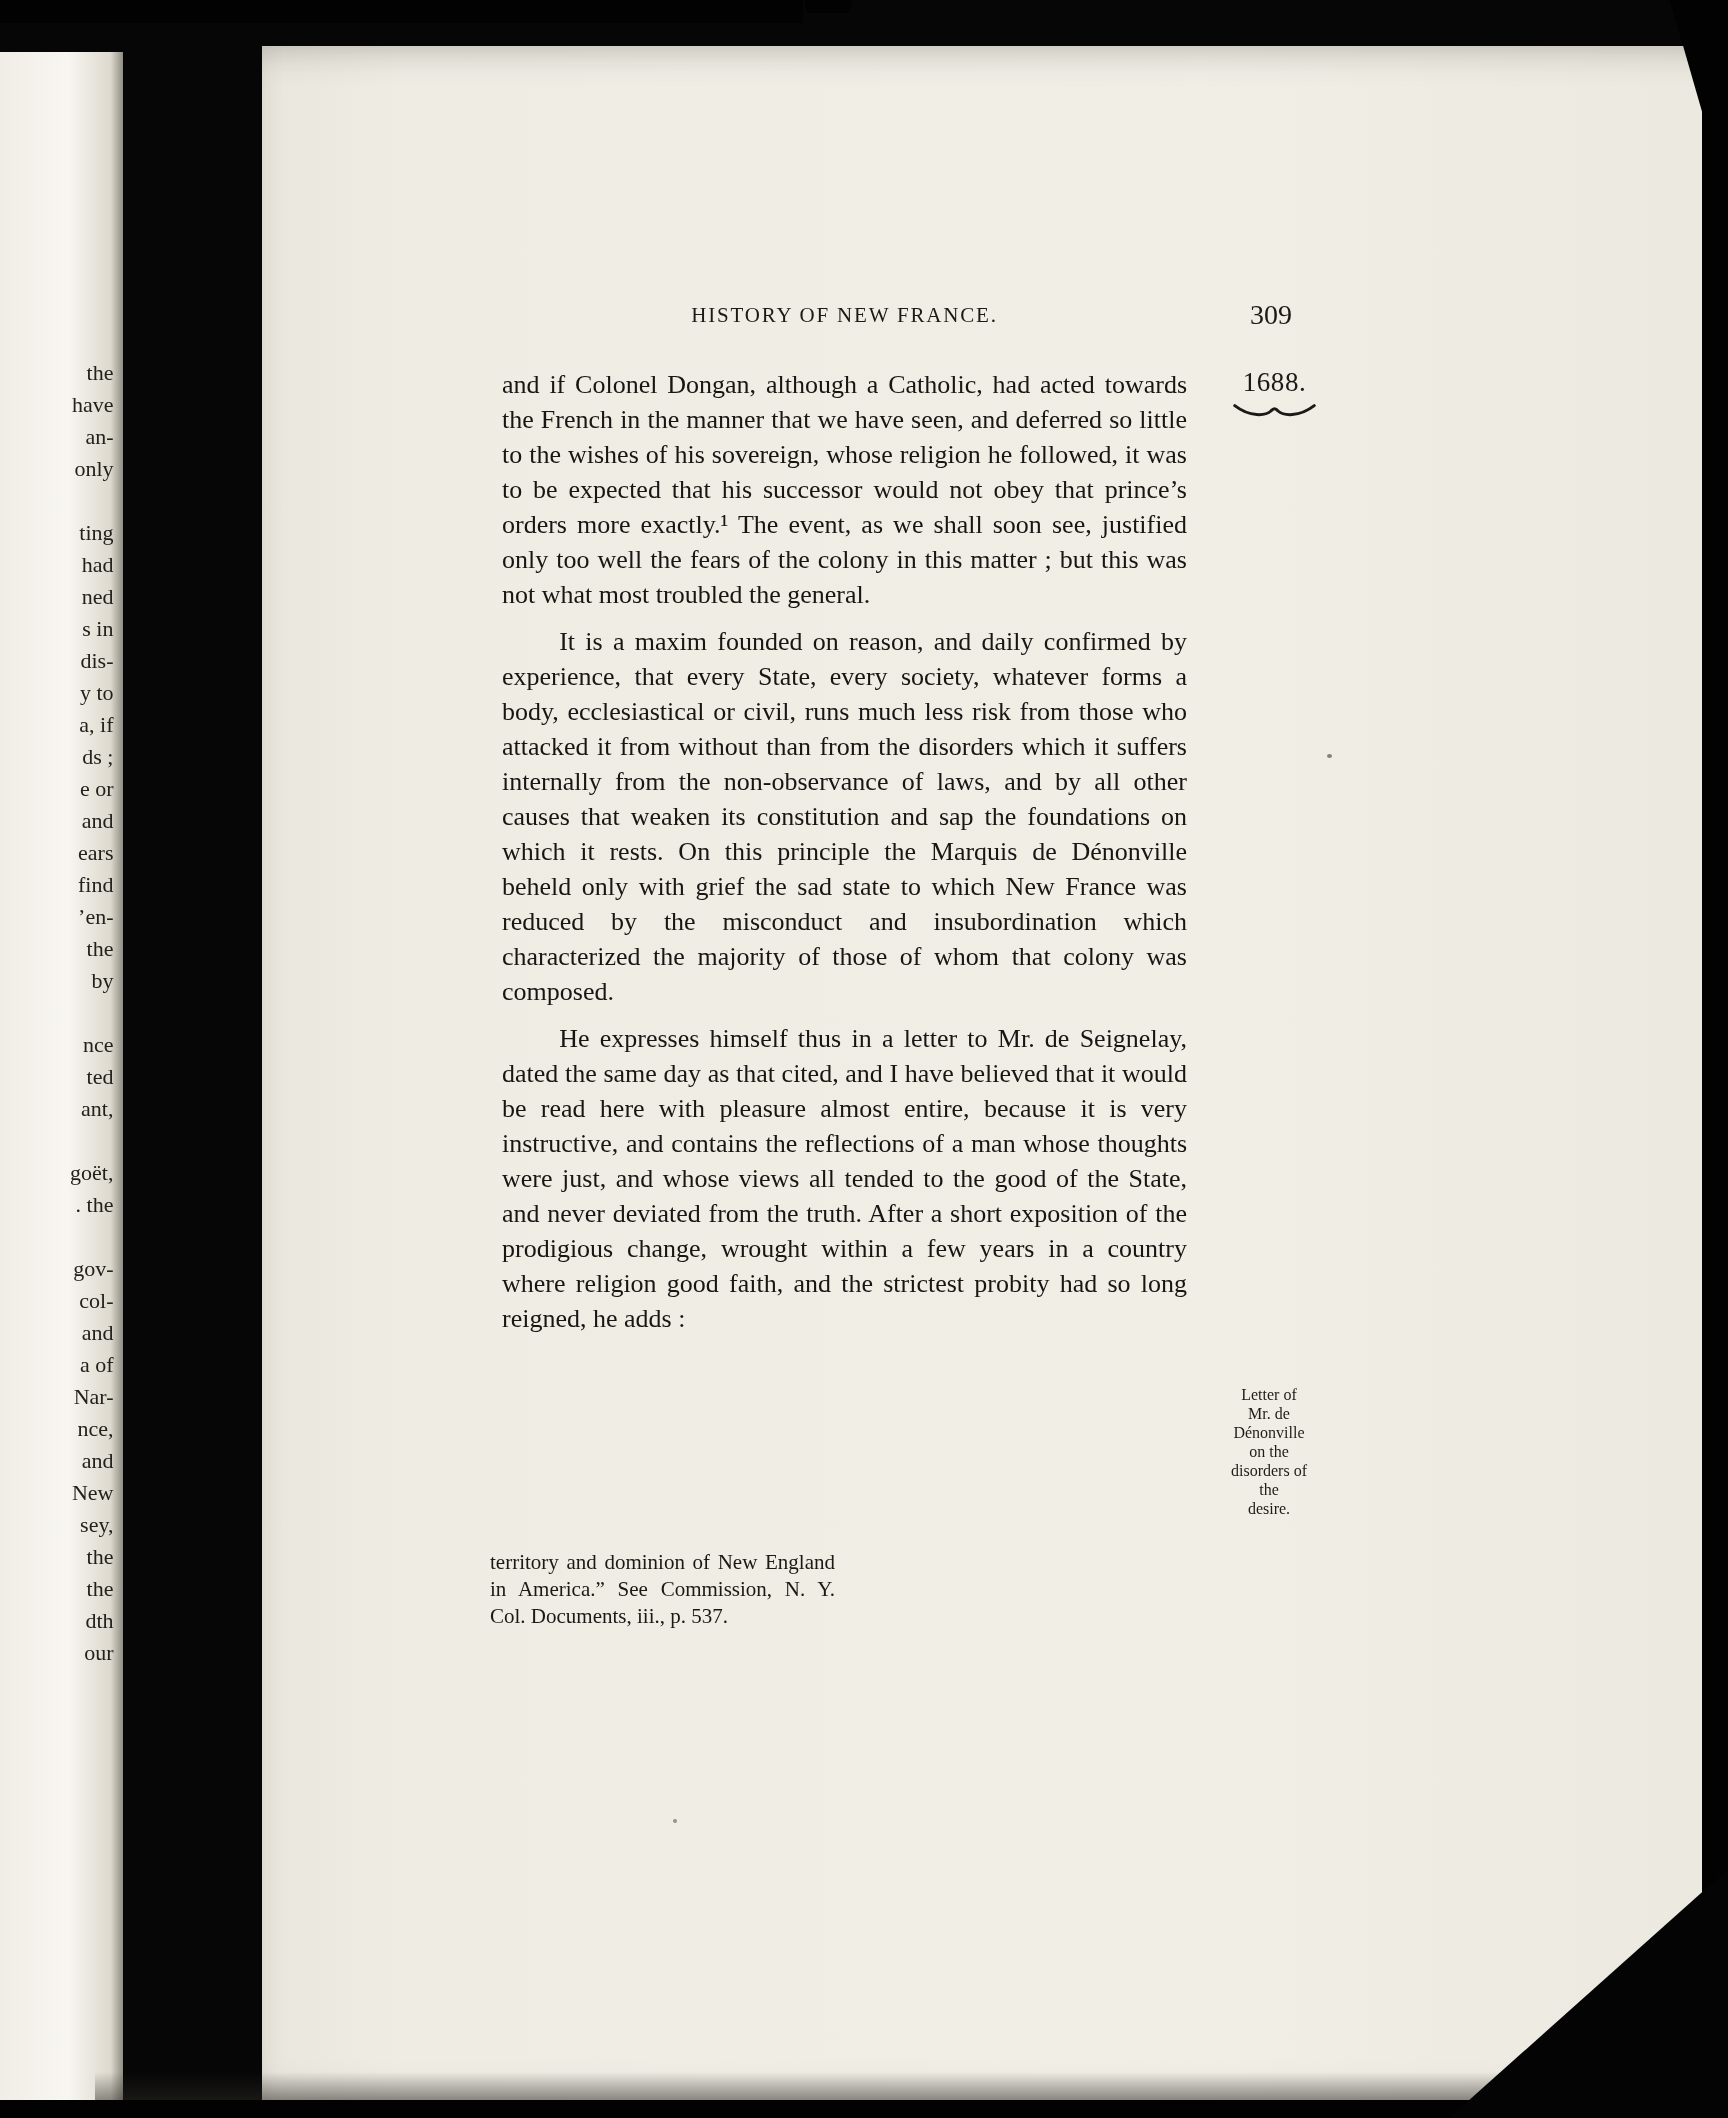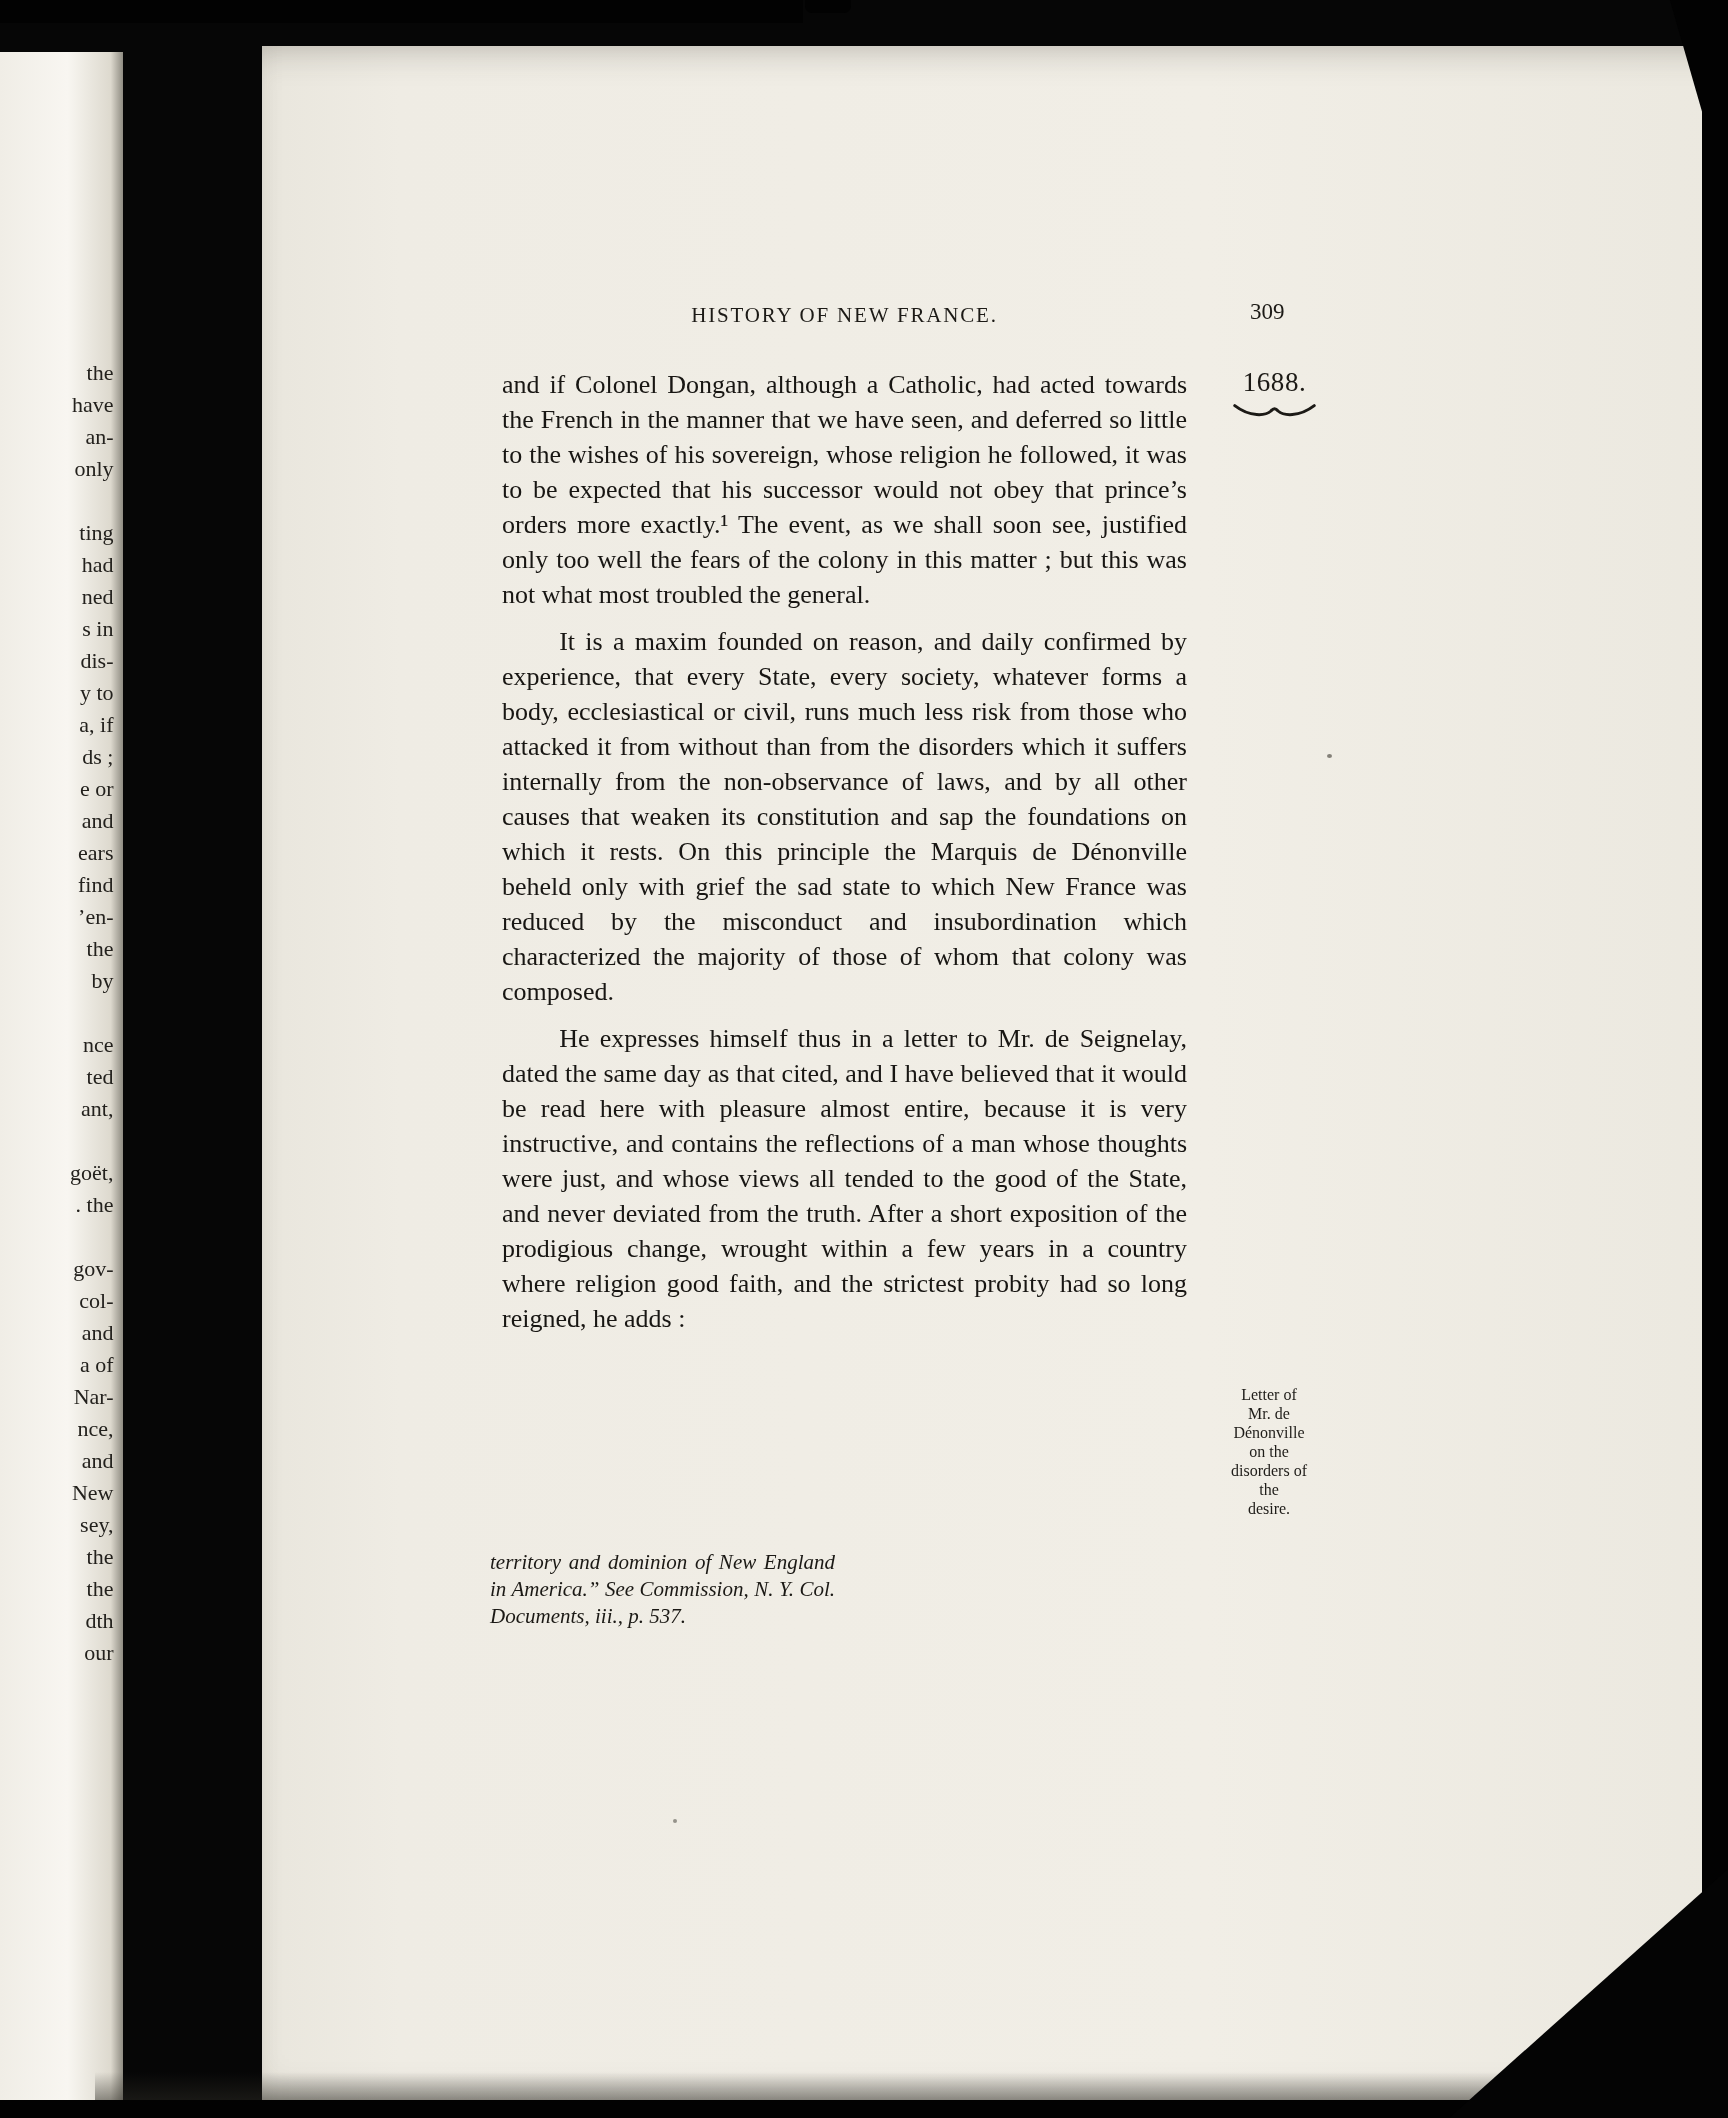--- a/index.html
+++ b/index.html
@@ -13,38 +13,38 @@
              font-size:22px;line-height:32px;color:#23211d;}
   .frag{display:block;height:32px;white-space:nowrap;}
 
   
   .page{position:absolute;left:262px;top:46px;width:1716px;height:2072px;
         background:linear-gradient(90deg,#e9e6dd 0%,#efece4 8%,#f1eee6 55%,#ebe8df 88%,#d8d4c8 98%,#b9b5a8 100%);
         box-shadow:inset 0 24px 36px -24px rgba(60,55,45,.35), inset 0 -36px 48px -30px rgba(60,55,45,.3);}
 
   .running-title{position:absolute;left:228px;top:257px;width:709px;text-align:center;
                  font-size:21px;letter-spacing:1.8px;color:#1c1a16;white-space:nowrap;}
-  .page-number{position:absolute;left:988px;top:253px;font-size:23px;color:#1c1a16;}
+  .page-number{position:absolute;left:988px;top:253px;font-size:28px;color:#1c1a16;}
 
   .margin-year{position:absolute;left:959px;top:321px;width:107px;text-align:center;
                font-size:27px;letter-spacing:0.6px;color:#1c1a16;}
   .brace{display:block;margin:3.6px auto 0 auto;}
 
   .body{position:absolute;left:228px;top:309px;width:709px;
         font-size:26px;line-height:35px;text-align:justify;color:#181613;}
   .para{margin:12px;}
   .para + .para{text-indent:2.2em;}
 
   .side-note{position:absolute;left:951px;top:1339px;width:112px;text-align:center;
              font-size:16px;line-height:19px;color:#1f1d19;}
   .side-line{display:block;min-height:19px;white-space:nowrap;}
 
   .footnotes{position:absolute;left:228px;top:1503px;width:709px;display:flex;gap:19px;
              font-size:21px;line-height:27px;text-align:justify;color:#1b1915;}
-  .fn{width:345px;font-style:italic;}
+  .fn{width:345px;}
   .fn-right{text-indent:1.4em;}
 
   
   .strip-top{position:absolute;left:0;top:0;width:803px;height:22.6px;background:#020202;}
   .blob-top{position:absolute;left:805px;top:0;width:46px;height:13px;background:#020202;border-radius:0 0 7.1px 7.1px;}
   .wedge-tr{position:absolute;right:0;top:0;width:83px;height:202px;background:#020202;
             clip-path:polygon(30% 0,100% 0,100% 100%);}
   .strip-right{position:absolute;right:0;top:0;width:26px;height:2119px;background:#020202;}
   .strip-bottom{position:absolute;left:0;bottom:0;width:1728px;height:19px;background:#020202;}
   .smudge-bottom{position:absolute;left:95px;bottom:18px;width:1523px;height:28.6px;

